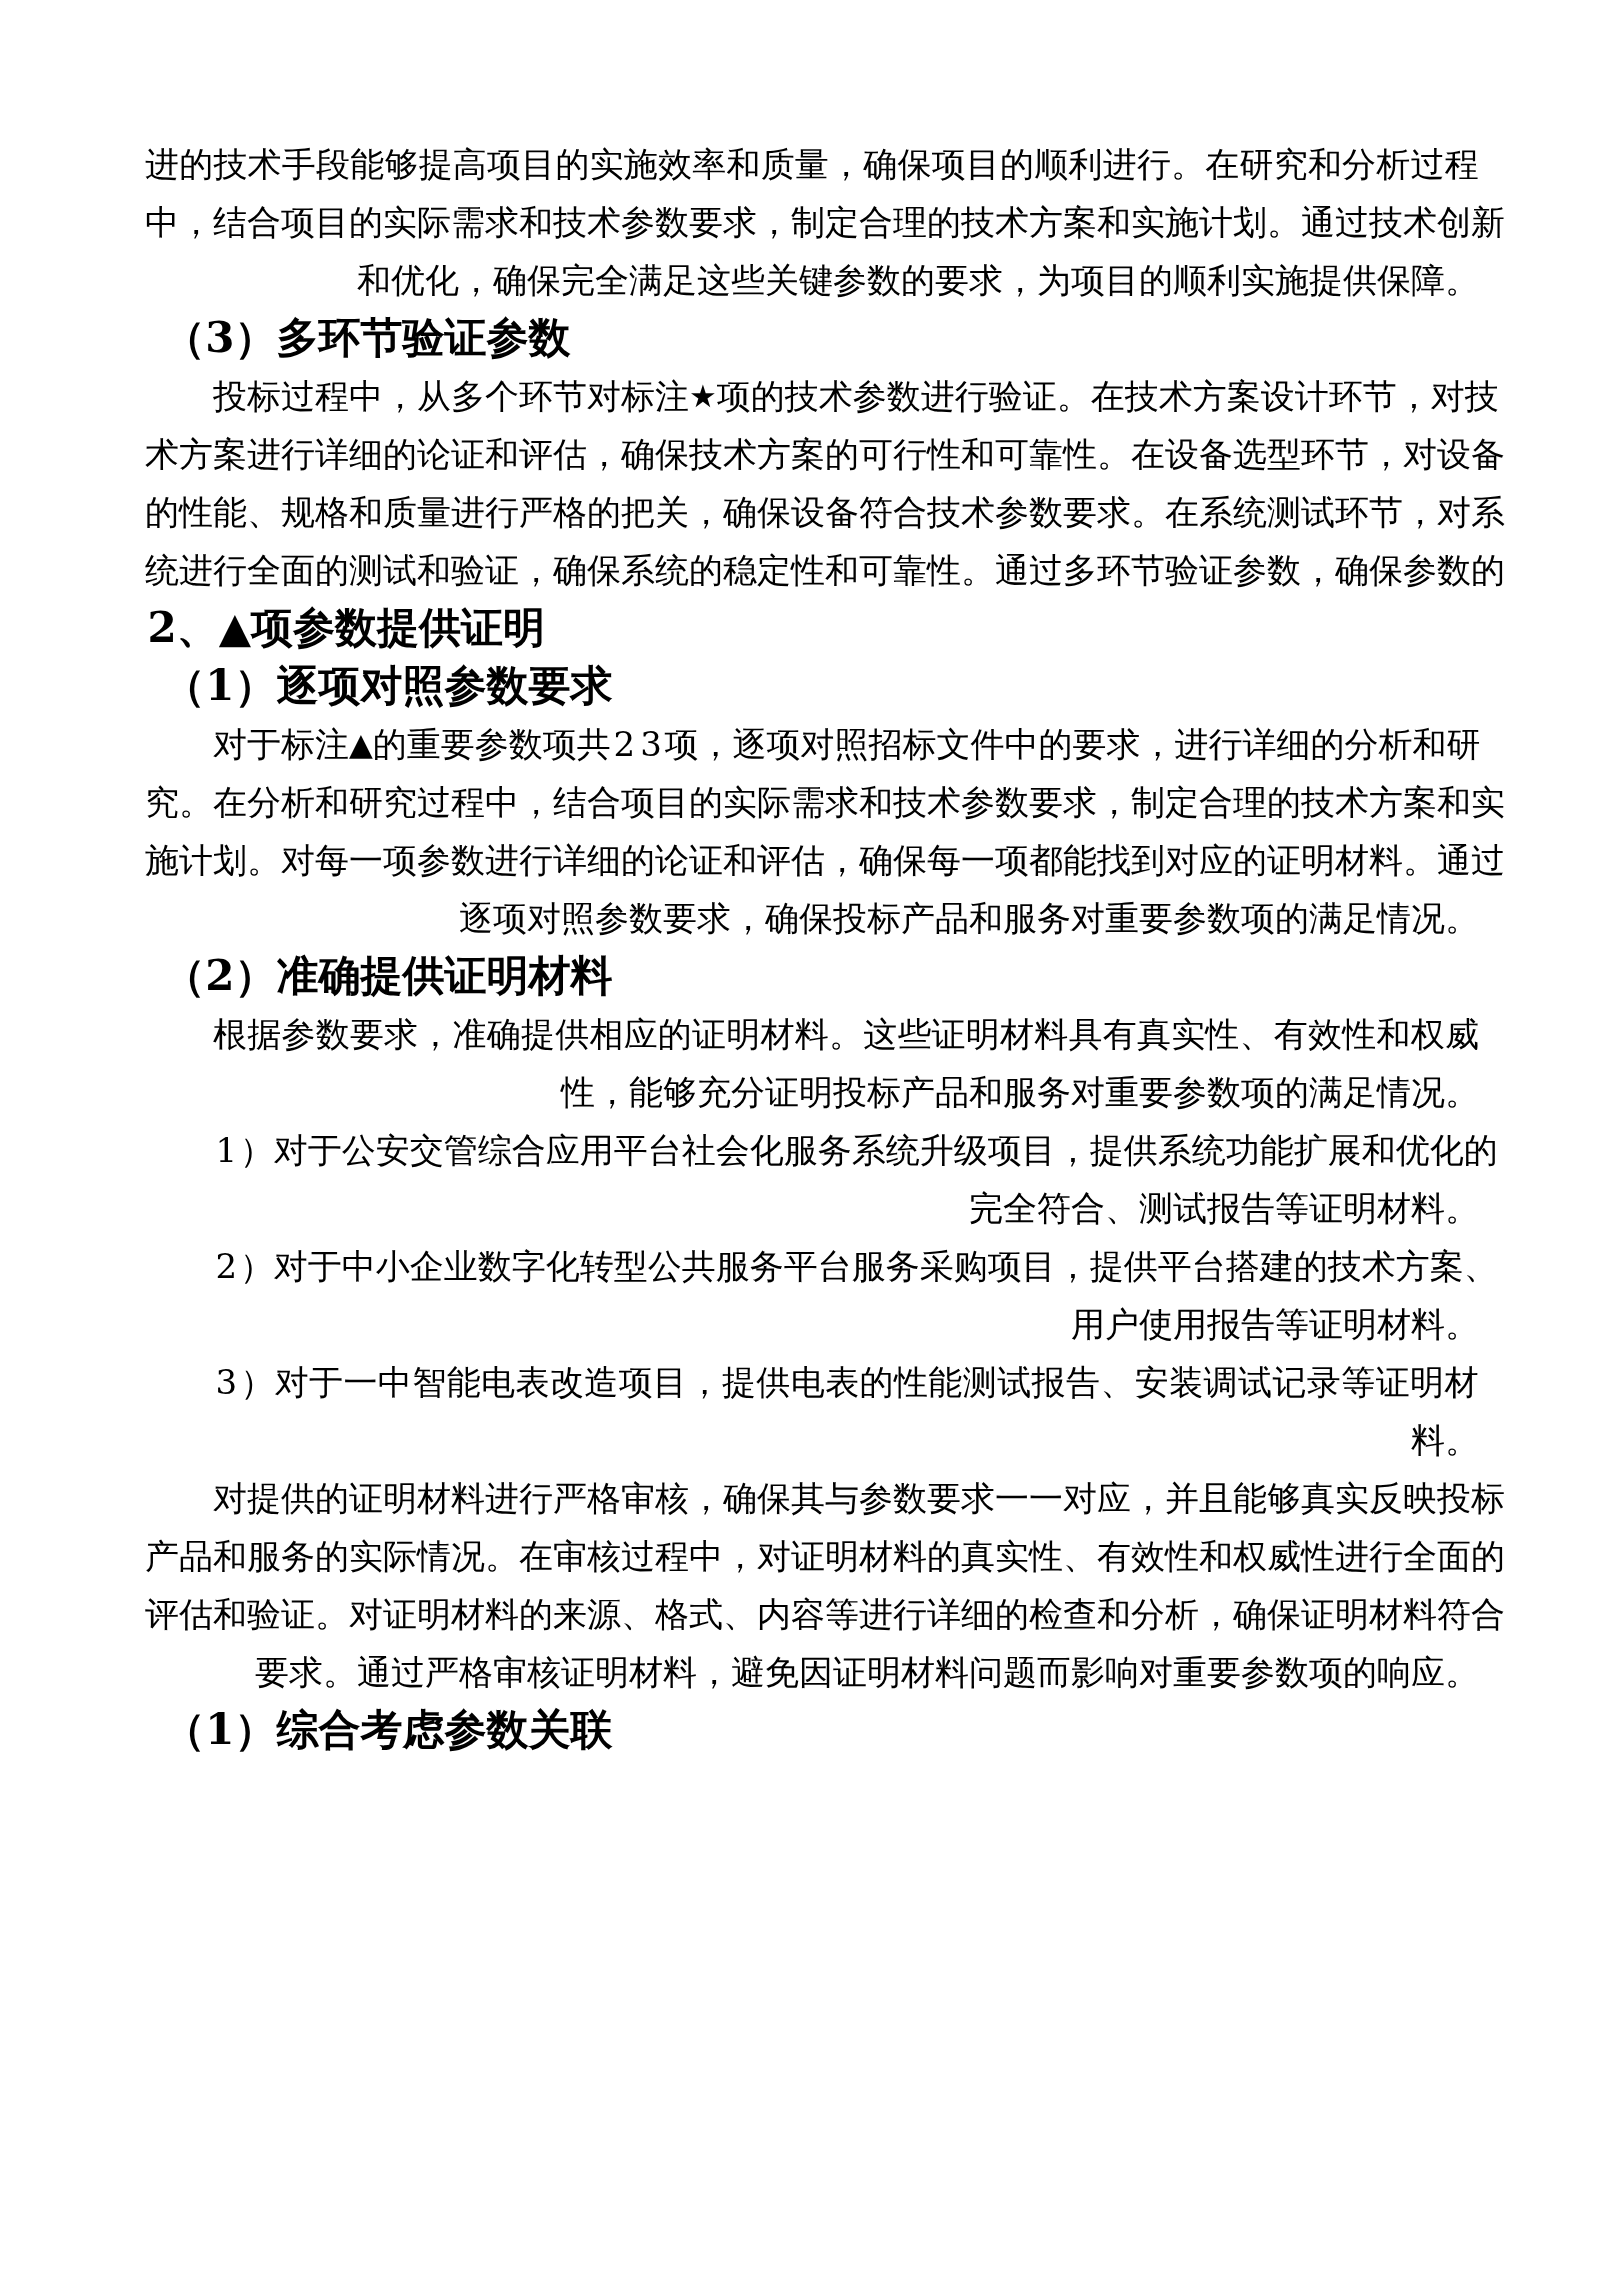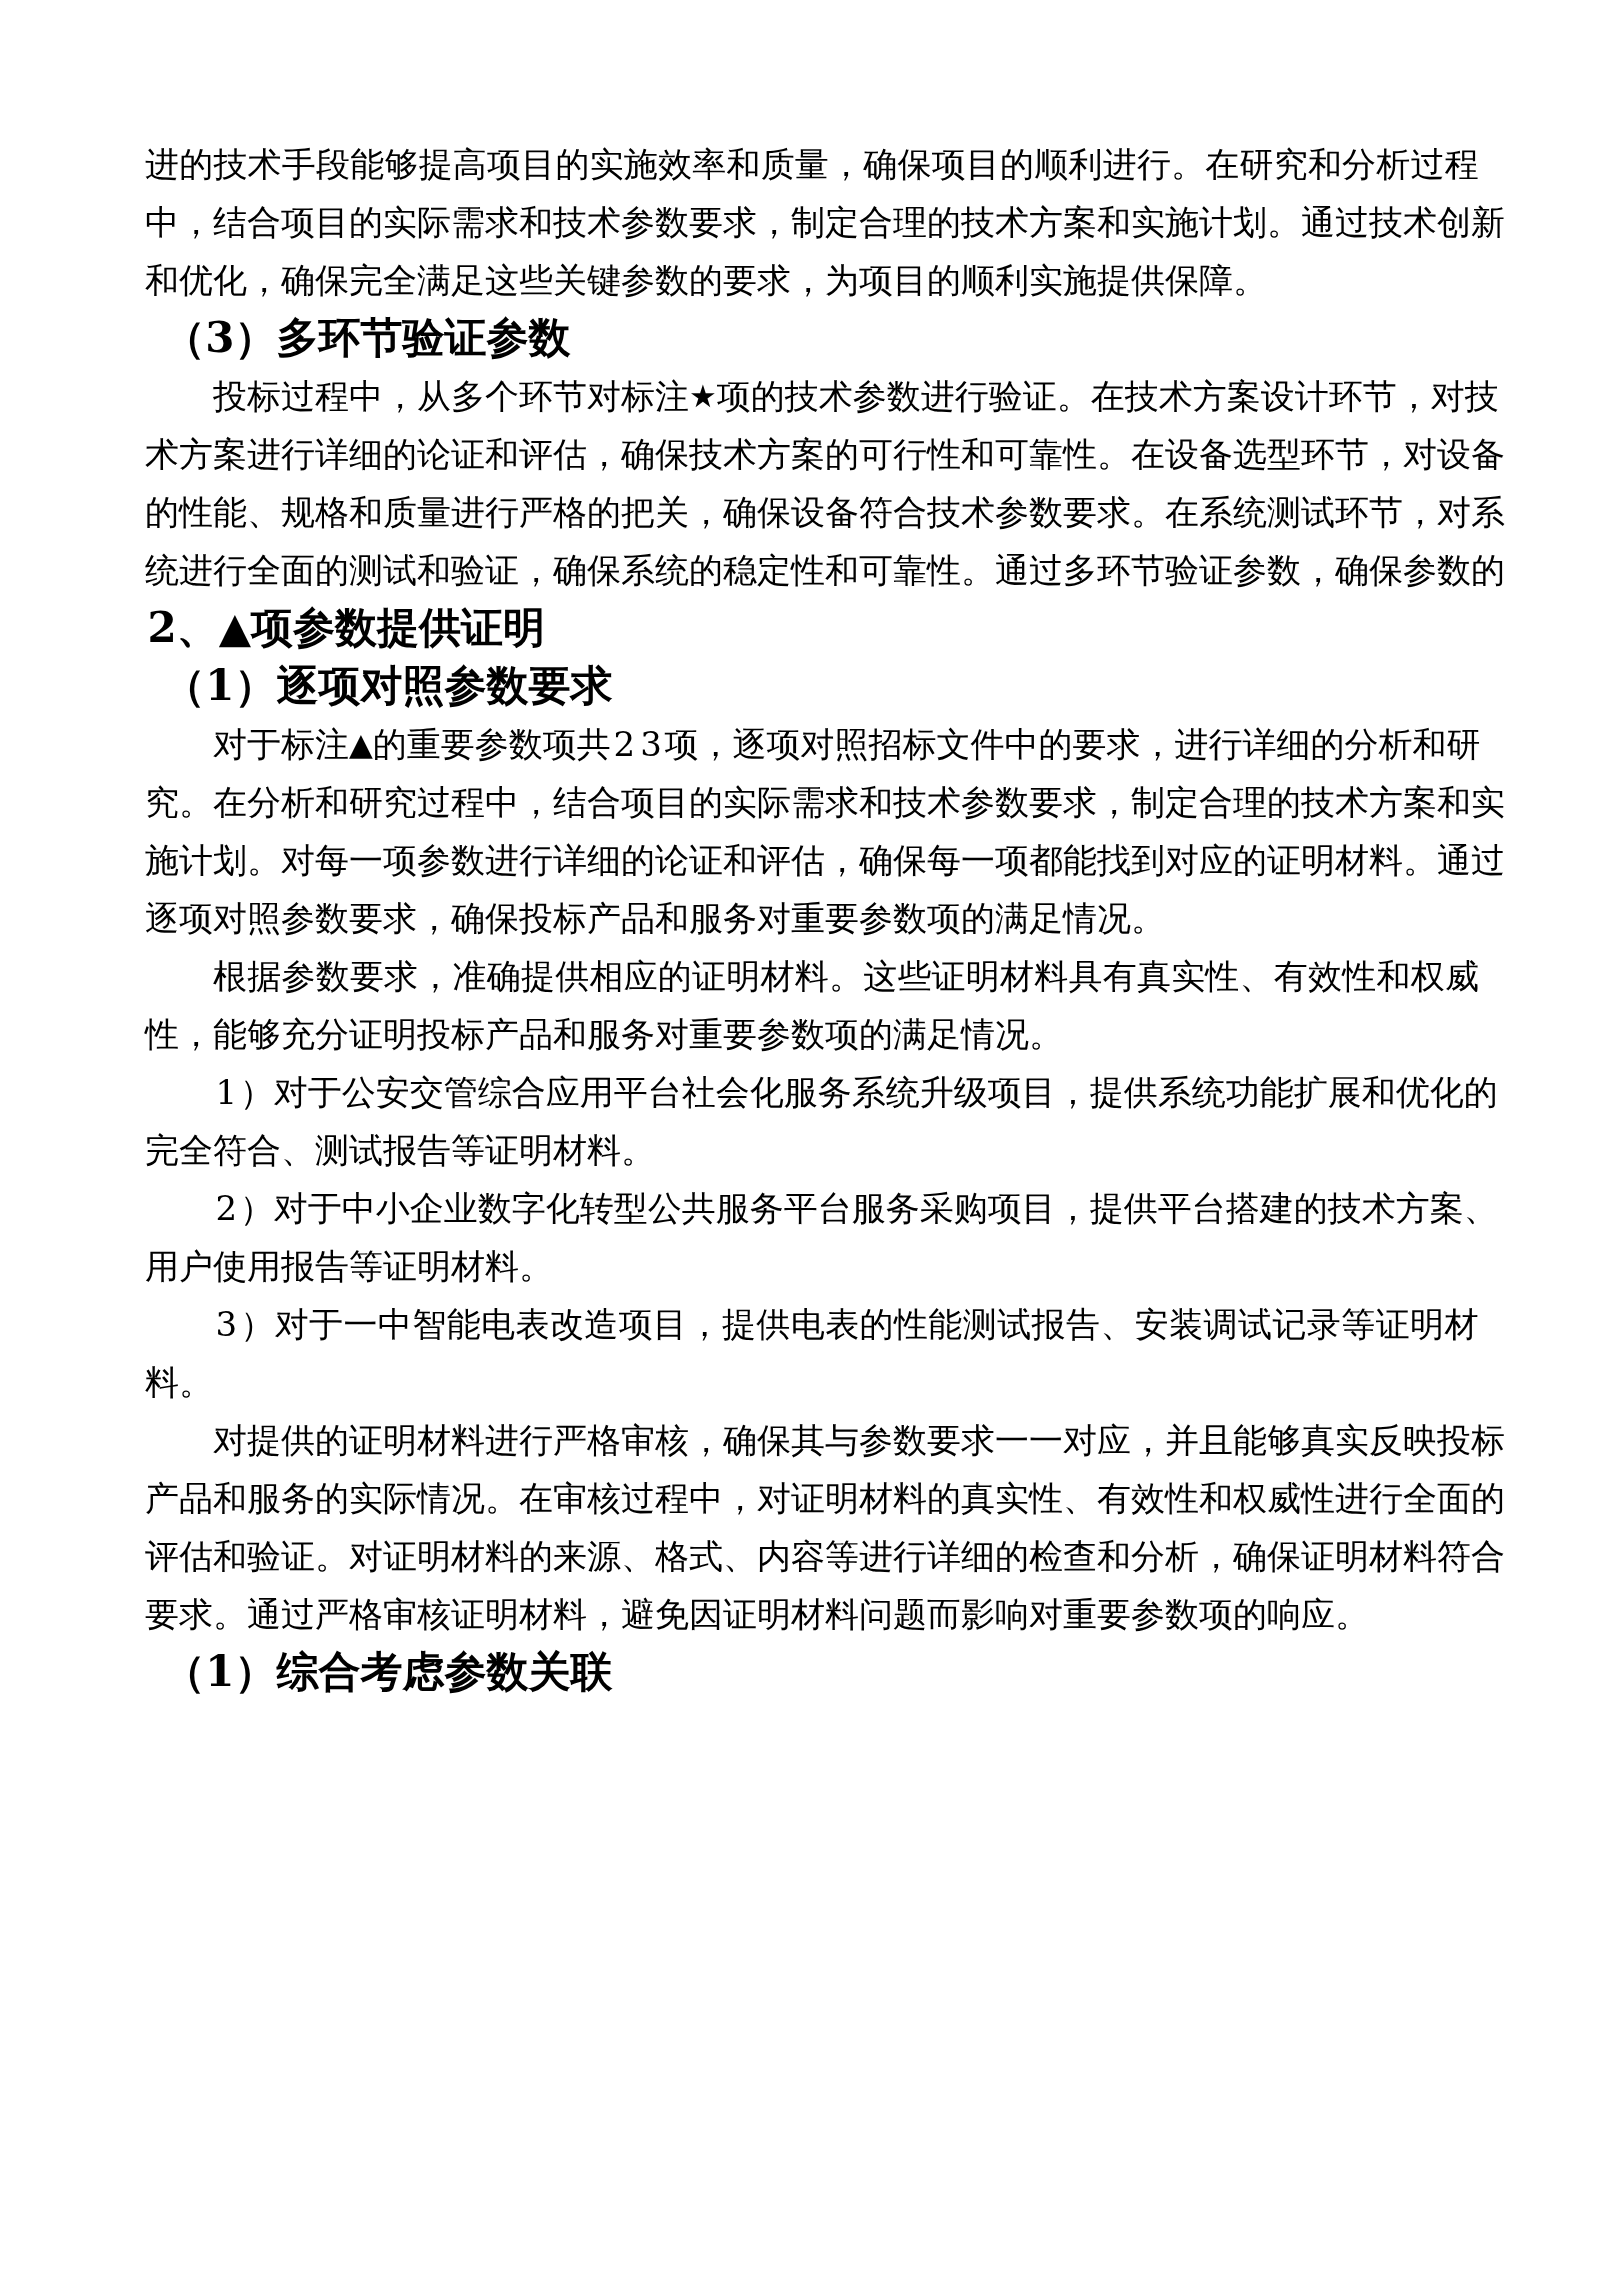--- a/index.html
+++ b/index.html
@@ -35,21 +35,21 @@
     font-size: 34px;
     letter-spacing: 0;
     white-space: nowrap;
   }
   .line > span {
     display: inline-block;
   }
   
   .line.ragged {
     display: block;
-    text-align: left;
+    text-align: right;
   }
   .line.ragged > span {
     display: inline;
   }
   
   .heading {
     font-weight: bold;
     height: 58px;
     line-height: 58px;
     font-size: 42px;
@@ -458,20 +458,21 @@
           <span>证</span>
           <span>明</span>
           <span>材</span>
           <span>料</span>
           <span>。</span>
           <span>通</span>
           <span>过</span>
         </div>
         <div class="line ragged"><span>逐项对照参数要求，确保投标产品和服务对重要参数项的满足情况。</span></div>
       </div>
+      <div class="heading indent2">（2）准确提供证明材料</div>
       <div>
         <div class="line indent-2em">
           <span>根</span>
           <span>据</span>
           <span>参</span>
           <span>数</span>
           <span>要</span>
           <span>求</span>
           <span>，</span>
           <span>准</span>

